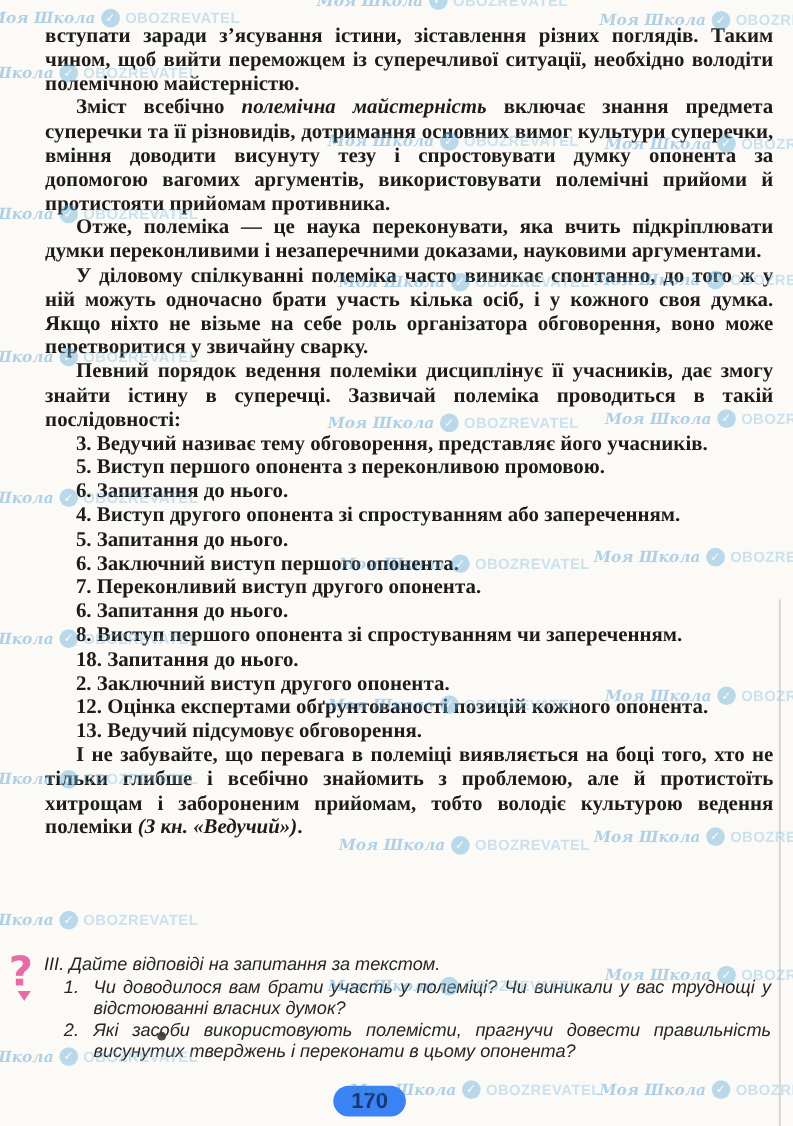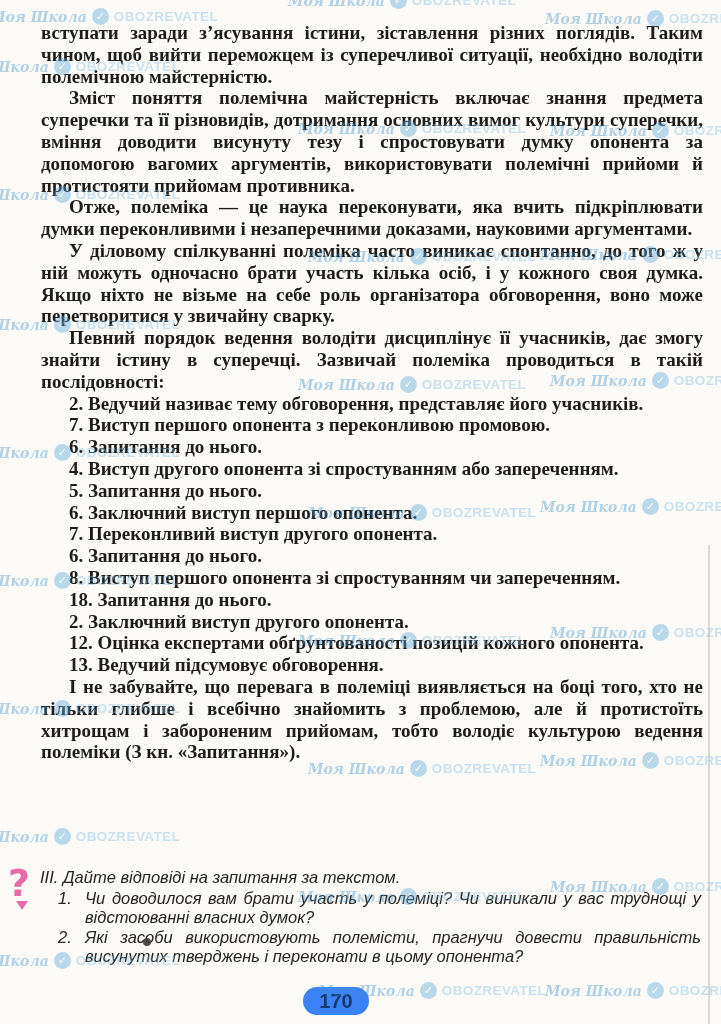--- a/index.html
+++ b/index.html
@@ -22,21 +22,21 @@
     color:#1d1c1a;
     font-family:"Liberation Serif", serif;
     font-size:19px;
     line-height:21.8px;
     font-weight:700;
     text-align:justify;
     margin-left:13px;
   }
   .bodytext p{margin:0; text-indent:28px;}
   .bodytext p.no-indent{text-indent:0;}
-  .bodytext .it{}
+  .bodytext .it{font-style:italic;}
   
   .exercise{
     position:absolute;
     left:8px; right:20px; top:868px;
     font-family:"Liberation Sans", sans-serif;
     font-size:16.5px;
     line-height:19.5px;
     color:#262522;
     display:flex;
   }
@@ -112,40 +112,40 @@
     width:2px; background:#dcd8d2; z-index:0;
   }
 </style>
 </head>
 <body>
 
 <div class="page">
 
   <div class="bodytext">
     <p class="no-indent">вступати заради з’ясування істини, зіставлення різних поглядів. Таким чином, щоб вийти переможцем із суперечливої ситуації, необхідно володіти полемічною майстерністю.</p>
-    <p><span>Зміст поняття </span><span class="it">полемічна майстерність</span><span> включає знання предмета суперечки та її різновидів, дотримання основних вимог культури суперечки, вміння доводити висунуту тезу і спростовувати думку опонента за допомогою вагомих аргументів, використовувати полемічні прийоми й протистояти прийомам противника.</span></p>
+    <p><span>Зміст всебічно </span><span class="it">полемічна майстерність</span><span> включає знання предмета суперечки та її різновидів, дотримання основних вимог культури суперечки, вміння доводити висунуту тезу і спростовувати думку опонента за допомогою вагомих аргументів, використовувати полемічні прийоми й протистояти прийомам противника.</span></p>
     <p>Отже, полеміка — це наука переконувати, яка вчить підкріплювати думки переконливими і незаперечними доказами, науковими аргументами.</p>
     <p>У діловому спілкуванні полеміка часто виникає спонтанно, до того ж у ній можуть одночасно брати участь кілька осіб, і у кожного своя думка. Якщо ніхто не візьме на себе роль організатора обговорення, воно може перетворитися у звичайну сварку.</p>
-    <p>Певний порядок ведення володіти дисциплінує її учасників, дає змогу знайти істину в суперечці. Зазвичай полеміка проводиться в такій послідовності:</p>
-
-    <p>2. Ведучий називає тему обговорення, представляє його учасників.</p>
-    <p>7. Виступ першого опонента з переконливою промовою.</p>
+    <p>Певний порядок ведення полеміки дисциплінує її учасників, дає змогу знайти істину в суперечці. Зазвичай полеміка проводиться в такій послідовності:</p>
+
+    <p>3. Ведучий називає тему обговорення, представляє його учасників.</p>
+    <p>5. Виступ першого опонента з переконливою промовою.</p>
     <p>6. Запитання до нього.</p>
     <p>4. Виступ другого опонента зі спростуванням або запереченням.</p>
     <p>5. Запитання до нього.</p>
     <p>6. Заключний виступ першого опонента.</p>
     <p>7. Переконливий виступ другого опонента.</p>
     <p>6. Запитання до нього.</p>
     <p>8. Виступ першого опонента зі спростуванням чи запереченням.</p>
     <p>18. Запитання до нього.</p>
     <p>2. Заключний виступ другого опонента.</p>
     <p>12. Оцінка експертами обґрунтованості позицій кожного опонента.</p>
     <p>13. Ведучий підсумовує обговорення.</p>
 
-    <p><span>І не забувайте, що перевага в полеміці виявляється на боці того, хто не тільки глибше і всебічно знайомить з проблемою, але й протистоїть хитрощам і забороненим прийомам, тобто володіє культурою ведення полеміки </span><span class="it">(З кн. «Запитання»)</span><span>.</span></p>
+    <p><span>І не забувайте, що перевага в полеміці виявляється на боці того, хто не тільки глибше і всебічно знайомить з проблемою, але й протистоїть хитрощам і забороненим прийомам, тобто володіє культурою ведення полеміки </span><span class="it">(З кн. «Ведучий»)</span><span>.</span></p>
   </div>
 
   <div class="exercise">
     <div class="qmark-col">
       <div class="qmark">
         <div class="qmark-glyph">?</div>
         <div class="qmark-dot"></div>
       </div>
     </div>
     <div class="ex-content">

